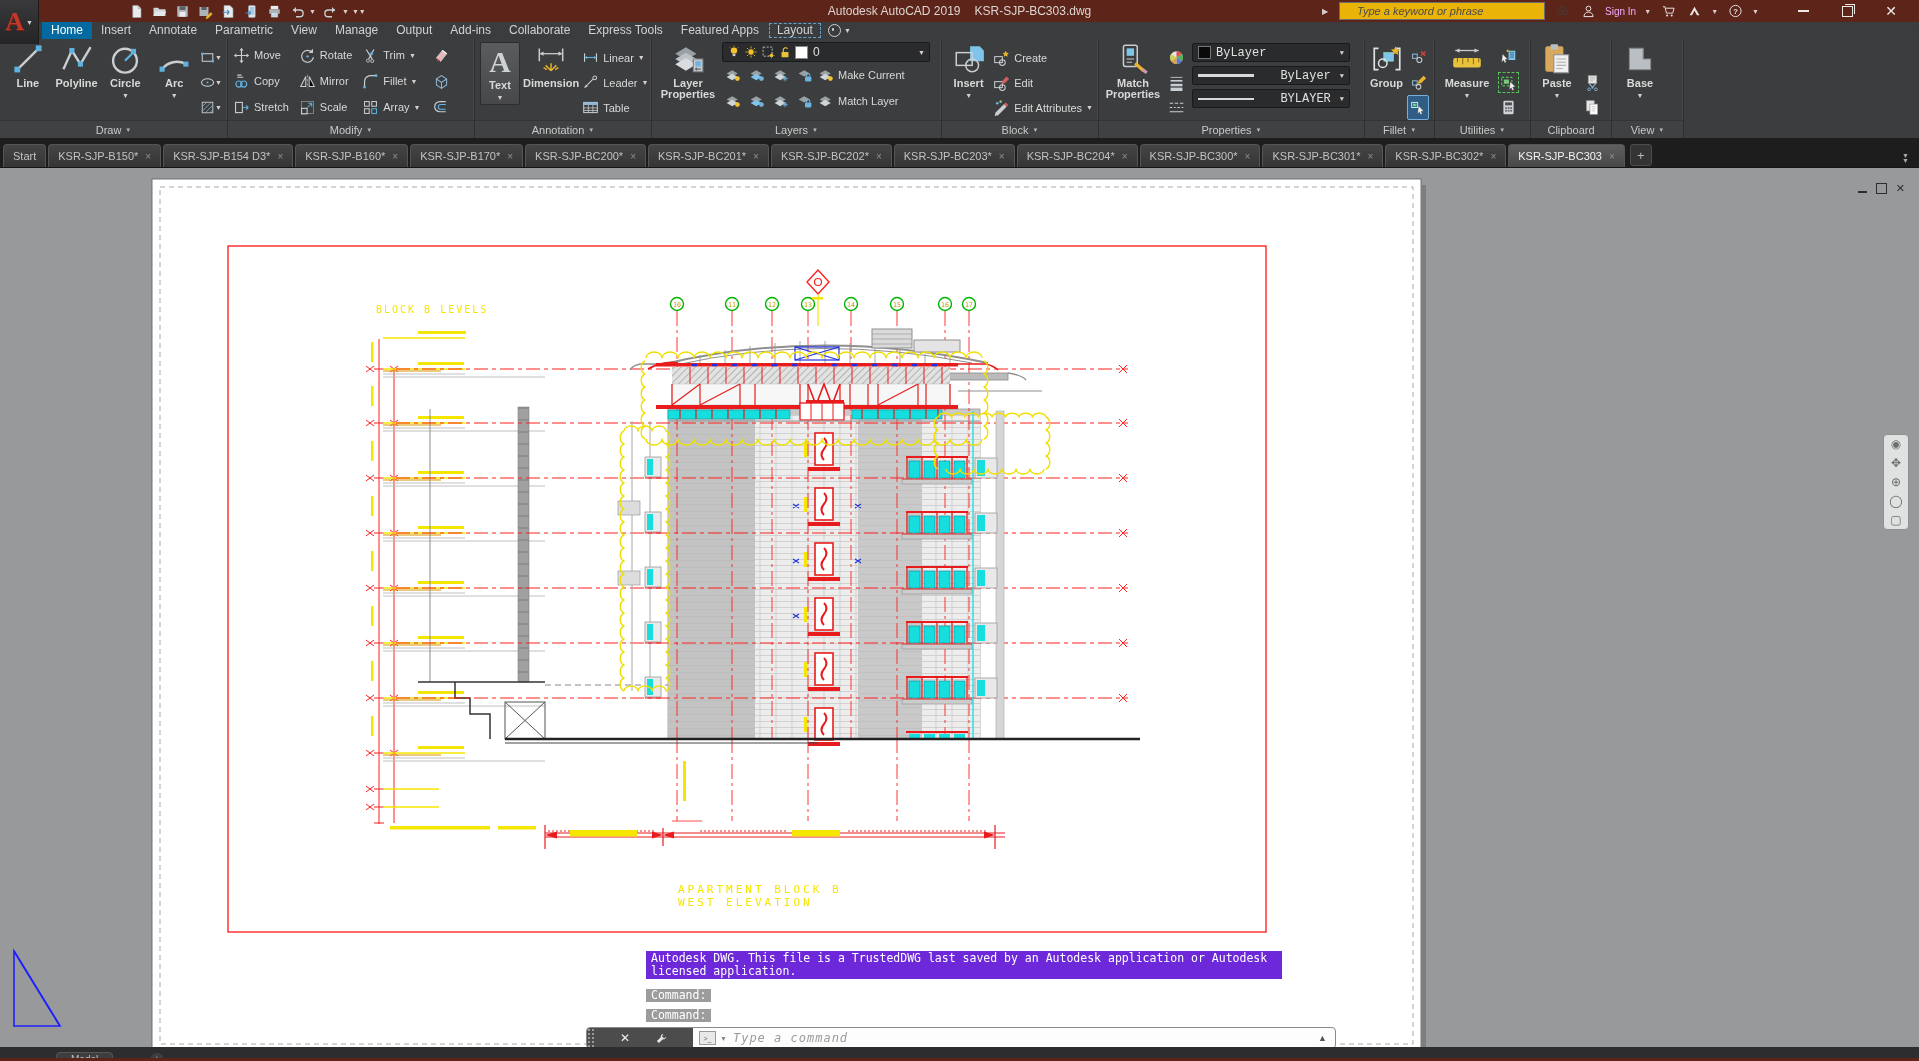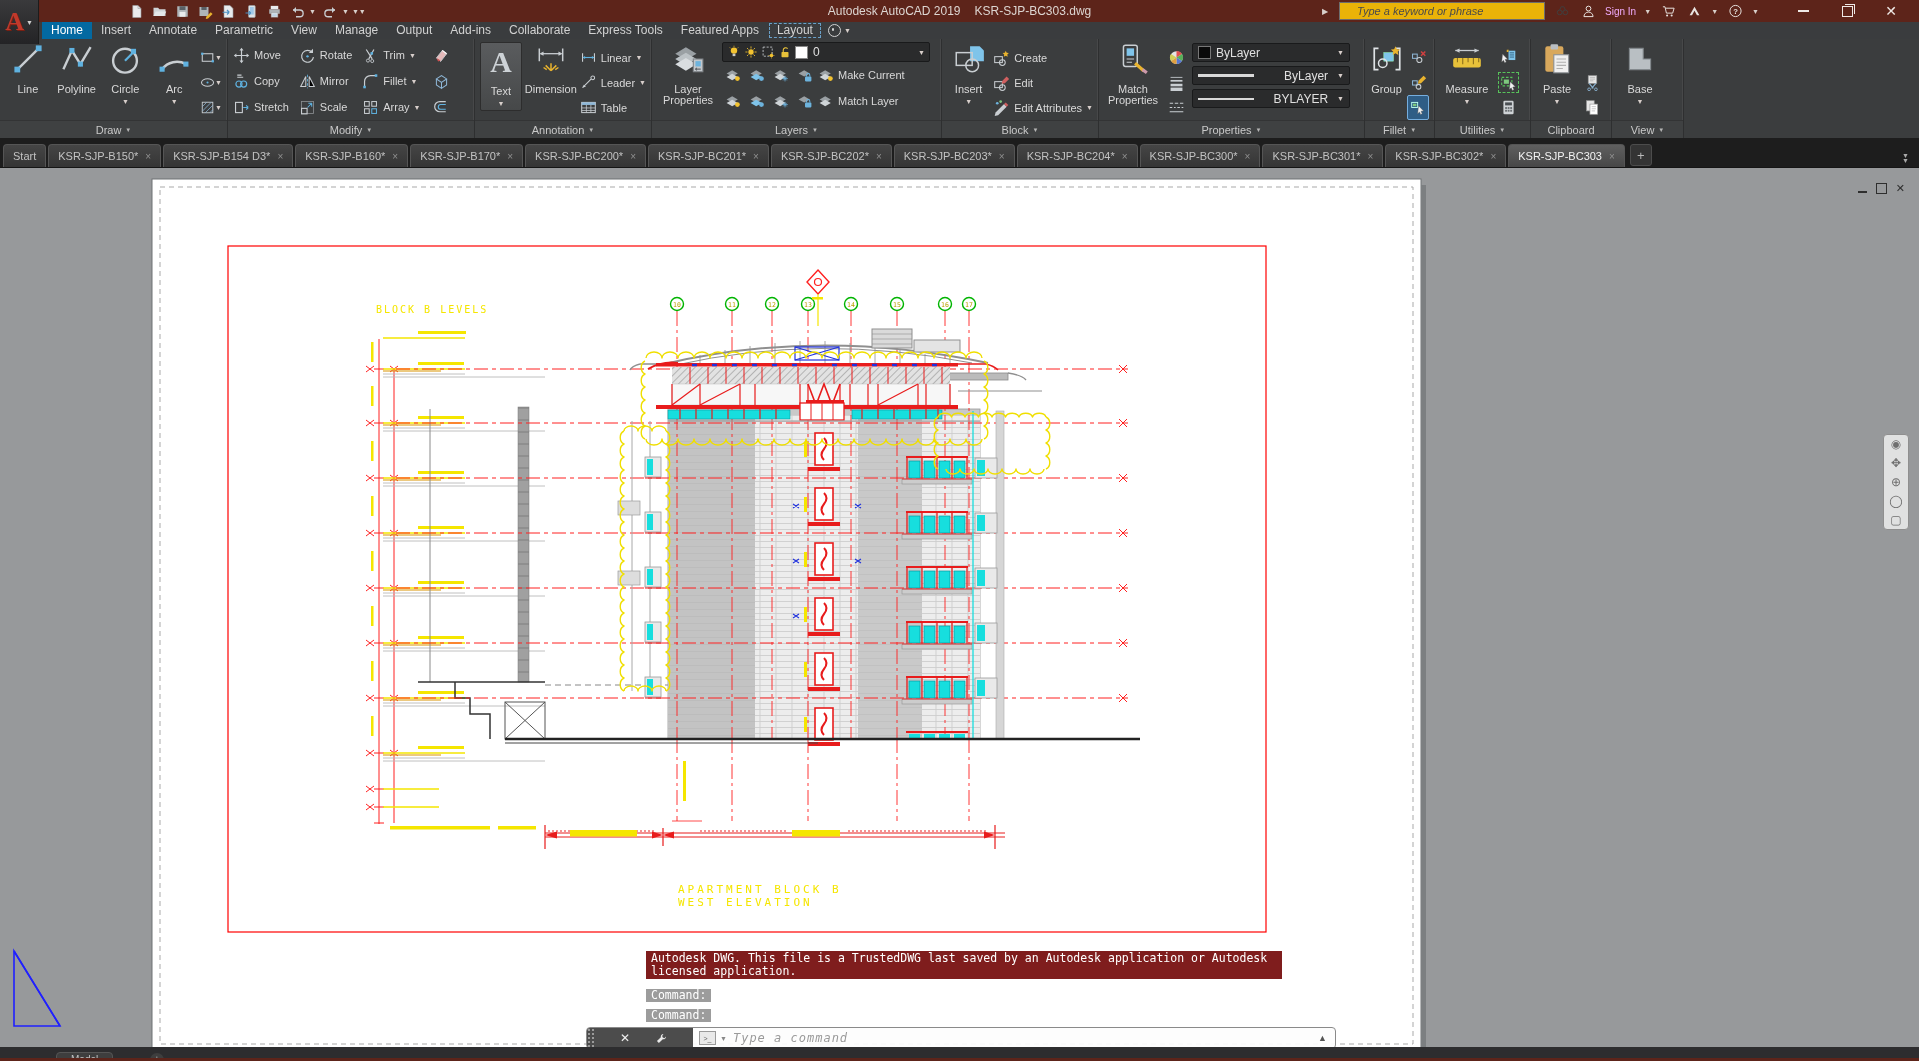--- a/index.html
+++ b/index.html
@@ -46,21 +46,21 @@
 
   
   .ribbon{position:absolute;left:0;top:39px;width:100%;height:99px;background:#3b3d3e;display:flex;}
   .rpanel{display:flex;flex-direction:column;border-right:1px solid #2e2f30;box-shadow:inset -1px 0 0 #474849;box-sizing:border-box;flex:0 0 auto;}
   .rbody{height:82px;display:flex;align-items:flex-start;padding:3px 5px 0 5px;gap:3px;box-sizing:border-box;}
   .rlabel{height:17px;background:#3f4142;border-top:1px solid #333435;color:#c9c9c9;font-size:11px;
     display:flex;align-items:center;justify-content:center;gap:4px;}
   .rlabel .ddc{font-size:6px;color:#b5b5b5;}
   .bigbtn{display:flex;flex-direction:column;align-items:center;width:52px;color:#d9d9d9;font-size:11px;line-height:11px;text-align:center;cursor:default;}
   .bigbtn svg{width:34px;height:34px;flex:0 0 auto;}
-  .bigbtn .lbl{margin-top:8px;}
+  .bigbtn .lbl{margin-top:2px;font-weight:bold;}
   .bigbtn .ddc{margin-top:1px;}
   .bigbtn.framed{background:linear-gradient(#5a5c5e,#464849);border:1px solid #2d2d2d;border-radius:2px;padding:1px 2px;}
   .smallbtn{display:flex;align-items:center;gap:4px;height:25px;color:#d9d9d9;font-size:11px;white-space:nowrap;cursor:default;}
   .smallbtn svg{width:17px;height:17px;flex:0 0 auto;}
   .mic{width:22px;height:24px;display:flex;align-items:center;justify-content:center;}
   .mic svg{width:17px;height:17px;}
   .mic.hl-blue{background:#2f5d85;border:1px solid #76aede;border-radius:2px;box-sizing:border-box;}
   .mic.hl-green svg{outline:1px dashed #57c35a;outline-offset:1px;}
   .modgrid{display:grid;grid-template-columns:auto auto auto auto;grid-auto-rows:26px;column-gap:10px;align-items:center;}
   .colstack{display:flex;flex-direction:column;justify-content:flex-end;height:78px;}
@@ -93,21 +93,21 @@
   
   .canvas{position:absolute;left:0;top:167px;width: 1919px;height:880px;background:#97999b;border-top:1px solid #151515;}
   .canvas svg.drawing{position:absolute;left:0;top:0;}
   .mdibtns{position:absolute;right:14px;top:14px;display:flex;gap:9px;color:#2e2e2e;font-size:11px;align-items:center;}
   .mdibox{width:9px;height:9px;border:1px solid #2e2e2e;}
   .mdibar{width:9px;height:2px;background:#2e2e2e;margin-top:6px;}
   .navbar{position:absolute;right:10px;top:266px;width:24px;height:94px;background:rgba(245,245,245,.78);
     border:1px solid #8f8f8f;border-radius:4px;display:flex;flex-direction:column;align-items:center;justify-content:space-around;color:#6f6f6f;font-size:12px;}
 
   
-  .trustmsg{position:absolute;left:646px;top:783px;width:636px;background:#7f1d1d;color:#fff;
+  .trustmsg{position:absolute;left:646px;top:783px;width:636px;background:#6d28d9;color:#fff;
     font-family:"DejaVu Sans Mono",monospace;font-size:11.5px;line-height:13px;padding:1px 5px;box-sizing:border-box;}
   .cmdbadge{position:absolute;left:646px;background:#9c9c9c;color:#fff;font-family:"DejaVu Sans Mono",monospace;
     font-size:11.5px;line-height:13px;padding:0 5px;}
   .cmdbar{position:absolute;left:586px;top:859px;width:748px;height:20px;display:flex;align-items:stretch;
     border:1px solid #8a8a8a;border-radius:4px;overflow:hidden;background:rgba(253,253,253,.92);}
   .cmdgrip{width:8px;background:#4c4c4c;background-image:radial-gradient(#9a9a9a 1px,transparent 1px);background-size:4px 4px;}
   .cmddark{width:98px;background:#4c4c4c;display:flex;align-items:center;justify-content:space-evenly;color:#e8e8e8;}
   .cmddark svg{width:13px;height:13px;}
   .cmdx{font-size:12px;color:#f0f0f0;}
   .cmdinputzone{flex:1;display:flex;align-items:center;gap:4px;padding:0 6px;}
@@ -938,21 +938,21 @@
               <svg>
                 <use href="#s-lw"></use>
               </svg>
             </span>
           <span class="mic">
               <svg>
                 <use href="#s-lt"></use>
               </svg>
             </span>
         </div>
-        <div style="display:flex;flex-direction:column;padding-top:1px;">
+        <div style="display:flex;flex-direction:column;padding-top:1px;font-family:Liberation Mono, monospace;">
           <div class="pcombo">
               <span class="bswatch"></span>
               <span>ByLayer</span>
               <span class="ddc">▼</span>
             </div>
           <div class="pcombo">
               <span class="lwline"></span>
               <span class="rt">ByLayer</span>
               <span class="ddc">▼</span>
             </div>

